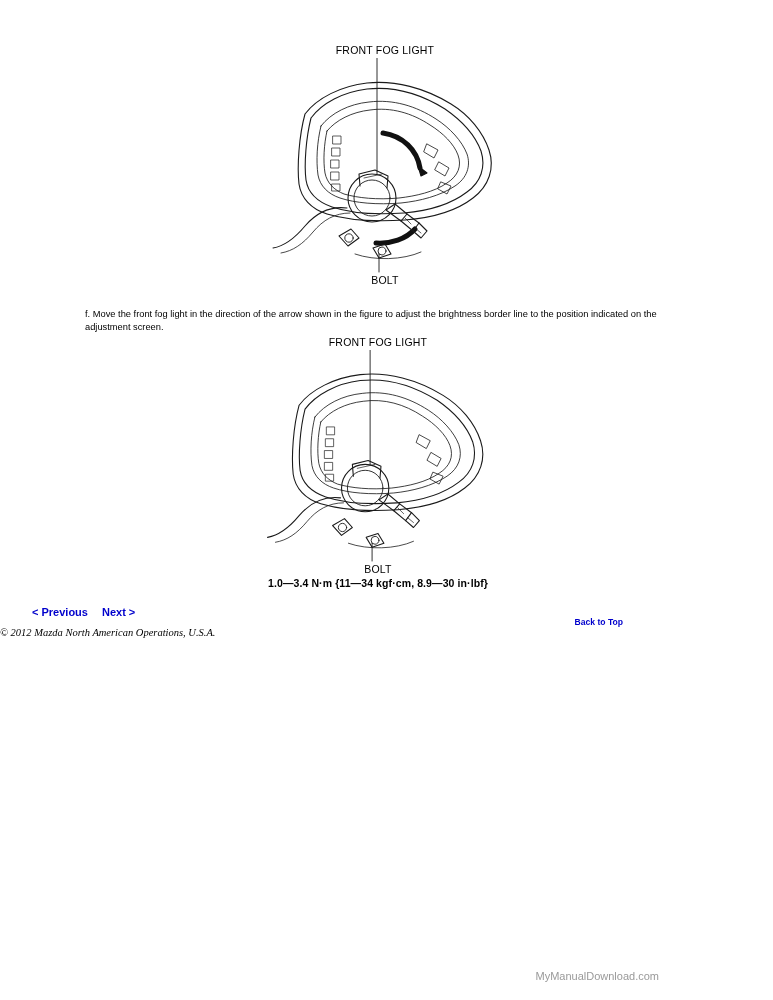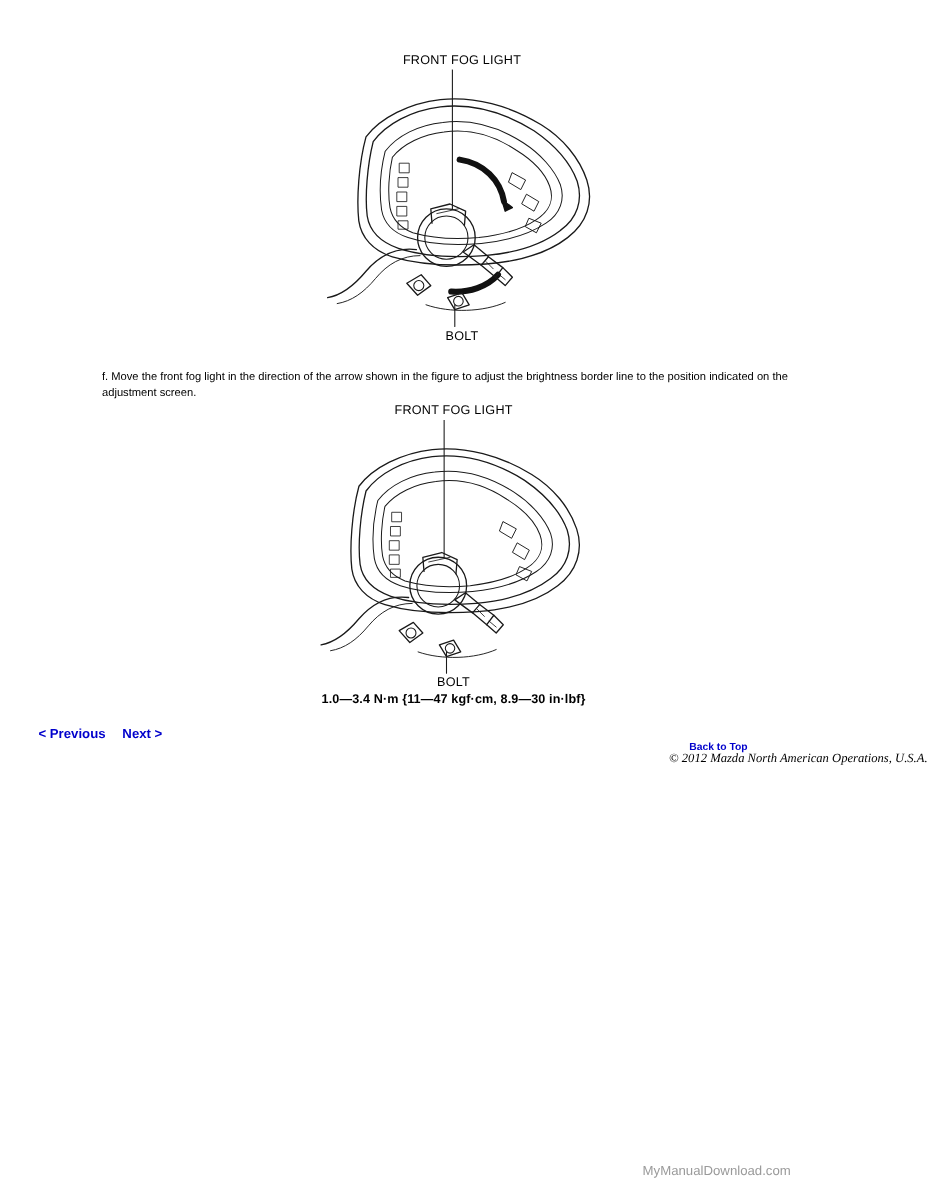--- a/index.html
+++ b/index.html
@@ -83,21 +83,21 @@
     color: #0000cc;
     text-decoration: none;
   }
 
   
   .copyright {
     position: absolute;
     left: 0;
     top: 627px;
     width: 773px;
-    text-align: right;
+    text-align: left;
     font-family: "Liberation Serif", serif;
     font-style: italic;
     font-size: 10.5px;
     color: #000;
   }
 
   
   .watermark {
     position: absolute;
     right: 17px;
@@ -226,21 +226,21 @@
           <circle cx="127" cy="193" r="4" stroke-width="0.9"></circle>
           <path d="M100 196 C120 203 148 202 166 194" stroke-width="0.8"></path>
           <path d="M172 86 L183 92 L179 100 L169 94 Z" stroke-width="0.8"></path>
           <path d="M184 104 L194 110 L190 118 L180 112 Z" stroke-width="0.8"></path>
           <path d="M186 124 L196 128 L192 136 L183 131 Z" stroke-width="0.8"></path>
           <line x1="124" y1="196" x2="124" y2="214" stroke-width="0.9"></line>
         </g>
       </svg>
     </div>
     <div class="fig-caption-bottom">BOLT</div>
-    <div class="fig-torque">1.0—3.4 N·m {11—47 kgf·cm, 8.9—30 in·lbf}</div>
+    <div class="fig-torque">1.0—3.4 N·m {11—34 kgf·cm, 8.9—30 in·lbf}</div>
   </div>
 
   <div class="nav-links">
     <a href="#">&lt; Previous</a><a href="#">Next &gt;</a>
   </div>
 
   <a href="#" class="back-to-top">Back to Top</a>
 
   <div class="copyright">© 2012 Mazda North American Operations, U.S.A.</div>
 

